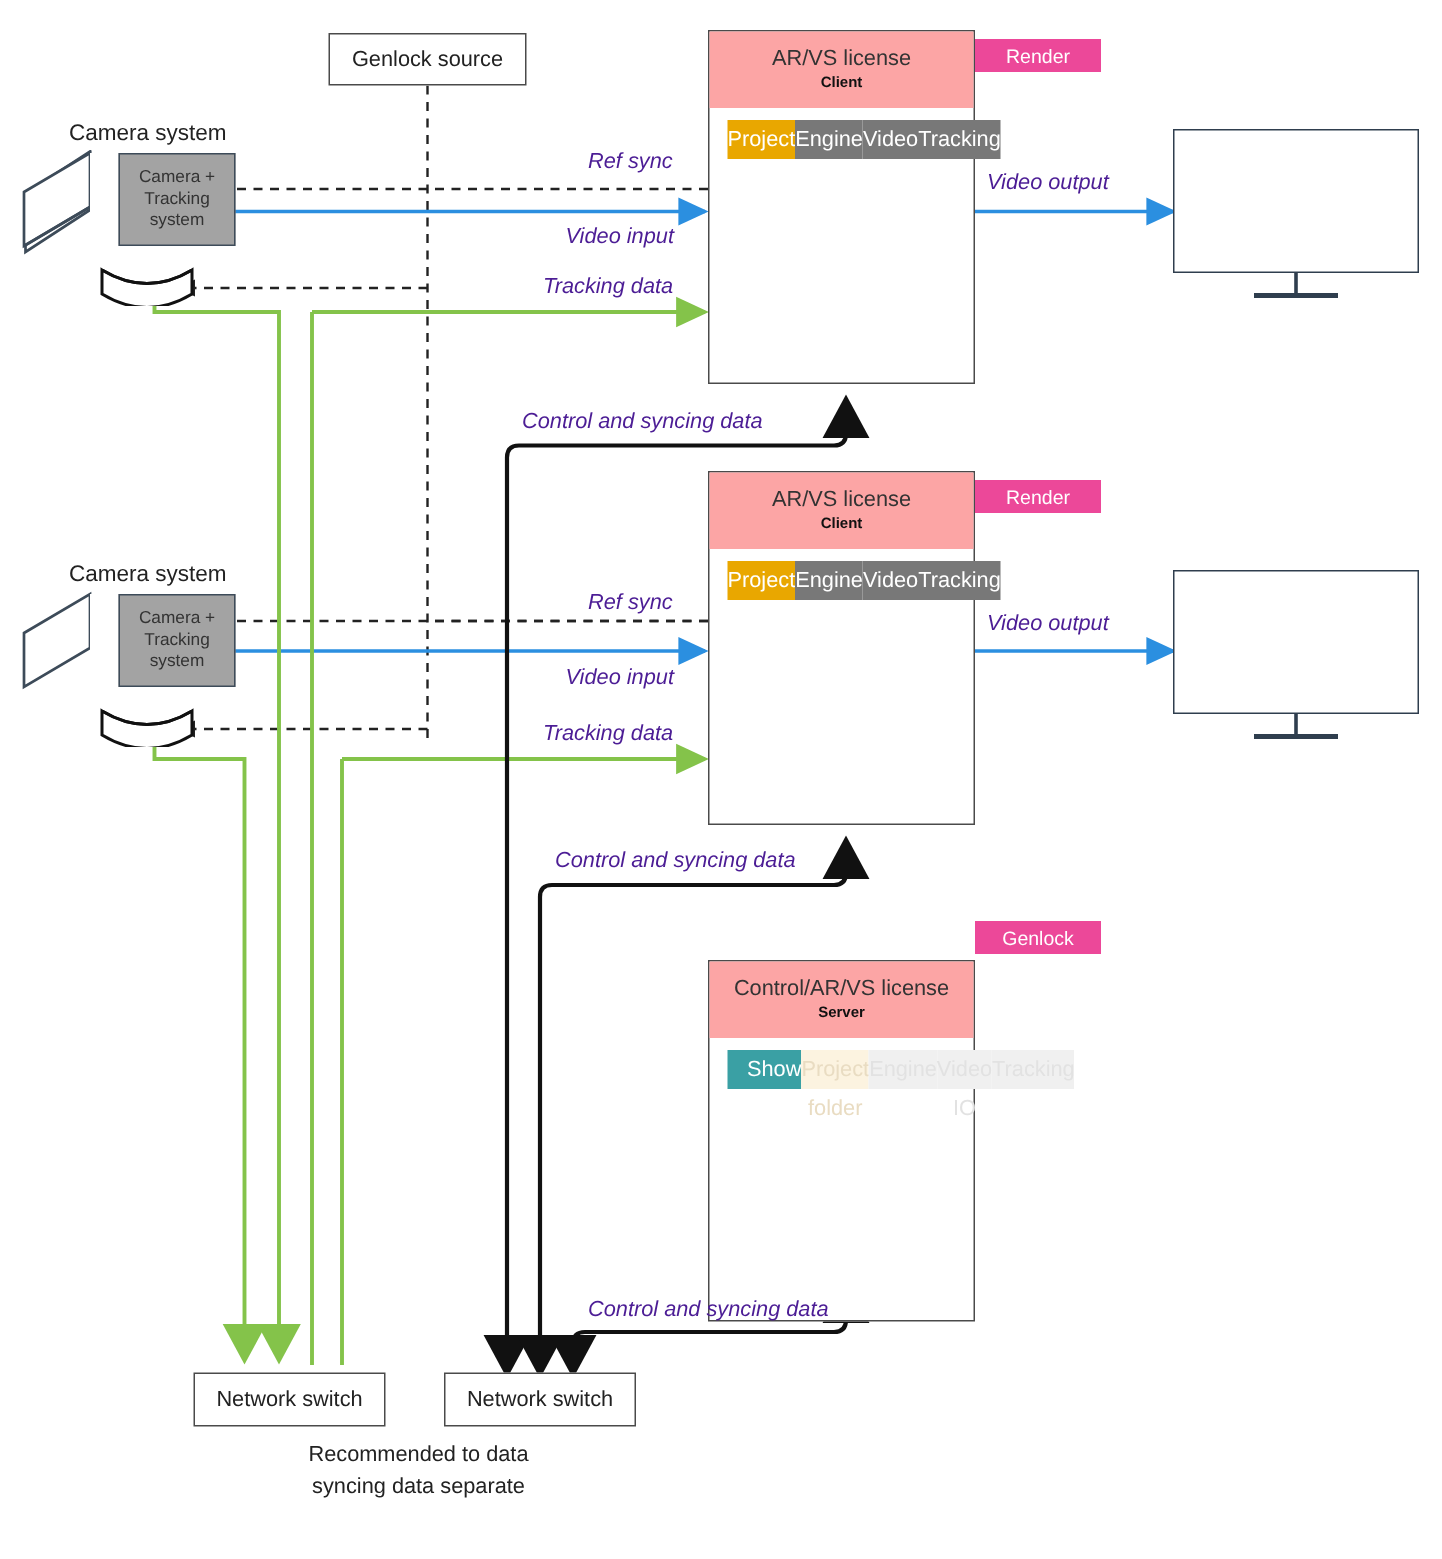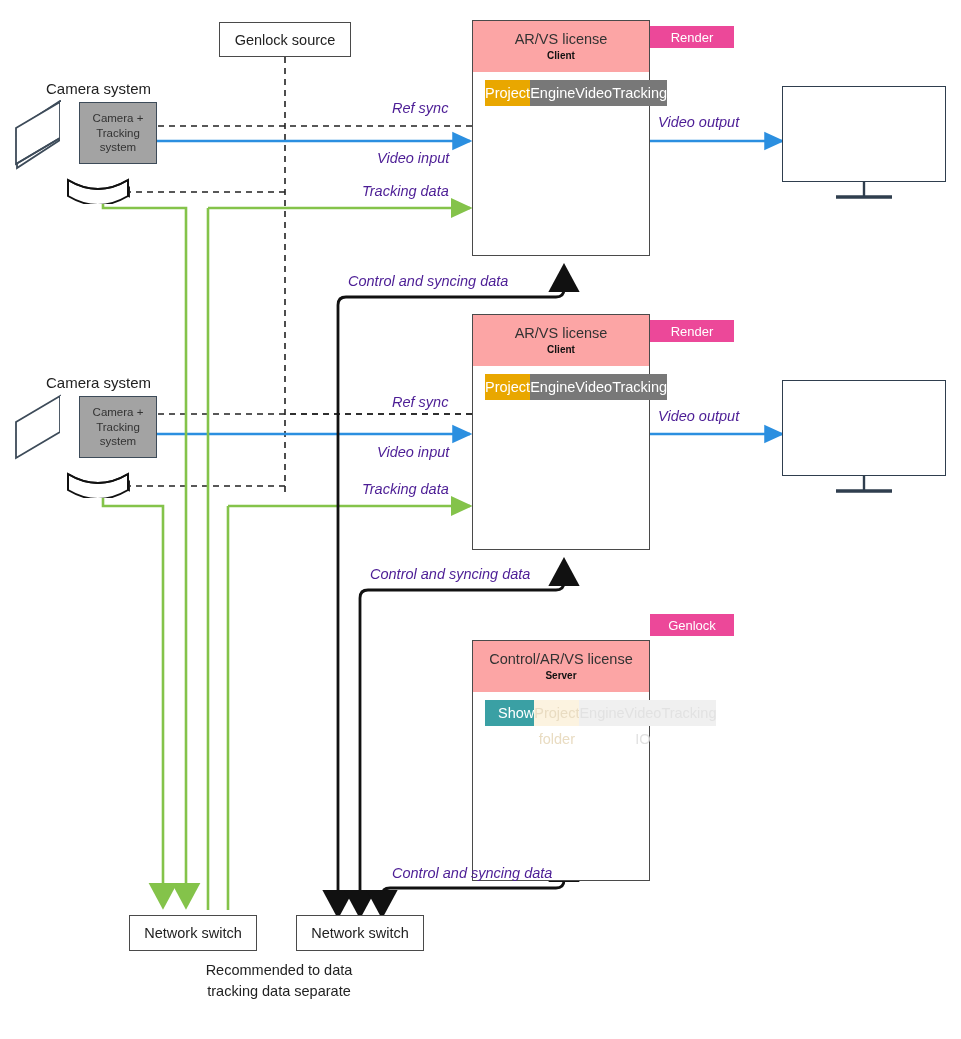--- a/index.html
+++ b/index.html
@@ -276,16 +276,16 @@
   <div class="lbl ital" style="left:392px;top:394px;">Ref sync</div>
   <div class="lbl ital" style="left:377px;top:444px;">Video input</div>
   <div class="lbl ital" style="left:362px;top:481px;">Tracking data</div>
   <div class="lbl ital" style="left:658px;top:408px;">Video output</div>
   <div class="lbl ital" style="left:370px;top:566px;">Control and syncing data</div>
 
   <div class="lbl ital" style="left:392px;top:865px;">Control and syncing data</div>
 
   <div class="footnote" style="left:129px;top:960px;width:300px;">
     <div>Recommended to data</div>
-    <div>tracking data separate</div>
+    <div>syncing data separate</div>
   </div>
 
 </div>
 
 </body></html>

